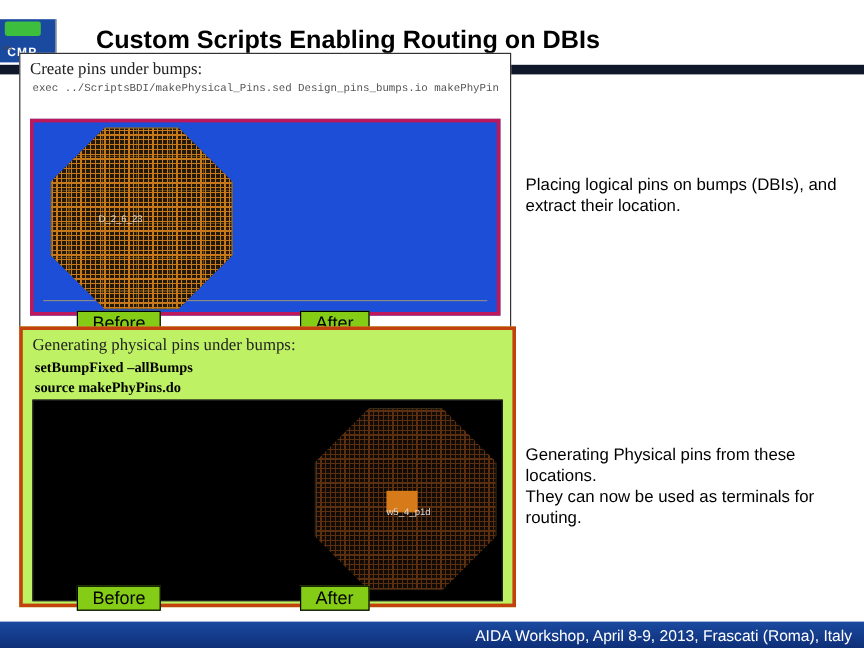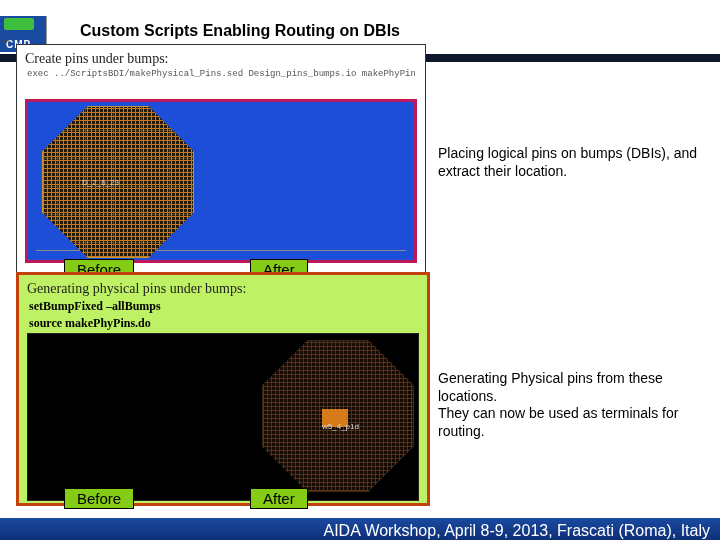--- a/index.html
+++ b/index.html
@@ -1,21 +1,21 @@
 <!DOCTYPE html>
 <html><head>
 <meta charset="utf-8">
 <style>
   html,body{margin:0;padding:0;width:720px;height:540px;font-family:Arial,Helvetica,sans-serif;background:#fff;overflow:hidden}
   .slide{position:relative;width:720px;height:540px}
   .header{position:absolute;top:16px;left:0;right:0;height:38px;border-bottom:8px solid #0f172a}
   .logo{position:absolute;top:0;left:0;width:46px;height:36px;background:#1a4aa0;border-right:1px solid #999}
   .logo-top{position:absolute;top:2px;left:4px;width:30px;height:12px;background:#3dbf3d;border-radius:2px}
   .logo-txt{position:absolute;bottom:2px;left:6px;color:#fff;font-size:10px;font-weight:bold;letter-spacing:1px}
-  .title{position:absolute;top:6px;left:80px;font-size:16px;font-weight:bold;color:#000}
+  .title{position:absolute;top:6px;left:80px;font-size:21px;font-weight:bold;color:#000}
   .tiny{position:absolute;top:38px;left:2px;font-size:6px;color:#444}
   .topbox{position:absolute;top:44px;left:16px;width:408px;height:228px;border:1px solid #333;background:#fff}
   .botbox{position:absolute;top:272px;left:16px;width:408px;height:228px;border:3px solid #c2410c;background:#bef264}
   .boxhead{font-family:Georgia,serif;font-size:14px;color:#222;margin:6px 8px 2px}
   .cmdline{font-family:"Courier New",monospace;font-size:9px;color:#555;margin:2px 10px 6px;white-space:nowrap;overflow:hidden}
   .cmd1{font-family:Georgia,serif;font-weight:bold;font-size:12px;color:#000;margin:2px 10px 0}
   .viewer{position:relative;margin:20px 8px 0;height:158px;background:#1d4ed8;border:3px solid #be185d}
   .viewer2{position:relative;margin:2px 8px 0;height:166px;background:#000;border:1px solid #222}
   .oct{position:absolute;width:150px;height:150px;top:4px}
   .oct-l{left:14px}
@@ -34,21 +34,21 @@
   .chip-shape{width:100%;height:100%;background:
      repeating-linear-gradient(0deg,#5b2f10 0 1px,transparent 1px 4px),
      repeating-linear-gradient(90deg,#5b2f10 0 1px,transparent 1px 4px),
      #120a04;
      clip-path:polygon(30% 0,70% 0,100% 30%,100% 70%,70% 100%,30% 100%,0 70%,0 30%);
      border:1px solid #3a2a18}
   .marker{position:absolute;top:46%;left:40%;width:26px;height:18px;background:#d67a1a}
   .pinlbl{position:absolute;color:#d9d9d9;font-size:8px;font-family:Arial}
   .seplabel{position:absolute;background:#84cc16;border:1px solid #000;font-size:15px;padding:1px 12px;font-weight:normal}
   .cap{position:absolute;left:438px;width:268px;font-size:14px;color:#000;line-height:1.25}
-  .footer{position:absolute;bottom:0;left:0;right:0;height:22px;background:linear-gradient(#1a4aa0,#0e2f78);color:#fff;font-size:16px;text-align:right;padding:4px 10px 0 16px;box-sizing:border-box}
+  .footer{position:absolute;bottom:0;left:0;right:0;height:22px;background:linear-gradient(#1a4aa0,#0e2f78);color:#fff;font-size:13px;text-align:right;padding:4px 10px 0 16px;box-sizing:border-box}
   .hruler{position:absolute;left:8px;right:8px;top:148px;height:0;border-top:1px solid #888}
 </style>
 </head>
 <body>
 
 <div class="slide">
 
   <div class="header">
     <div class="logo">
       <div class="logo-top"></div>

